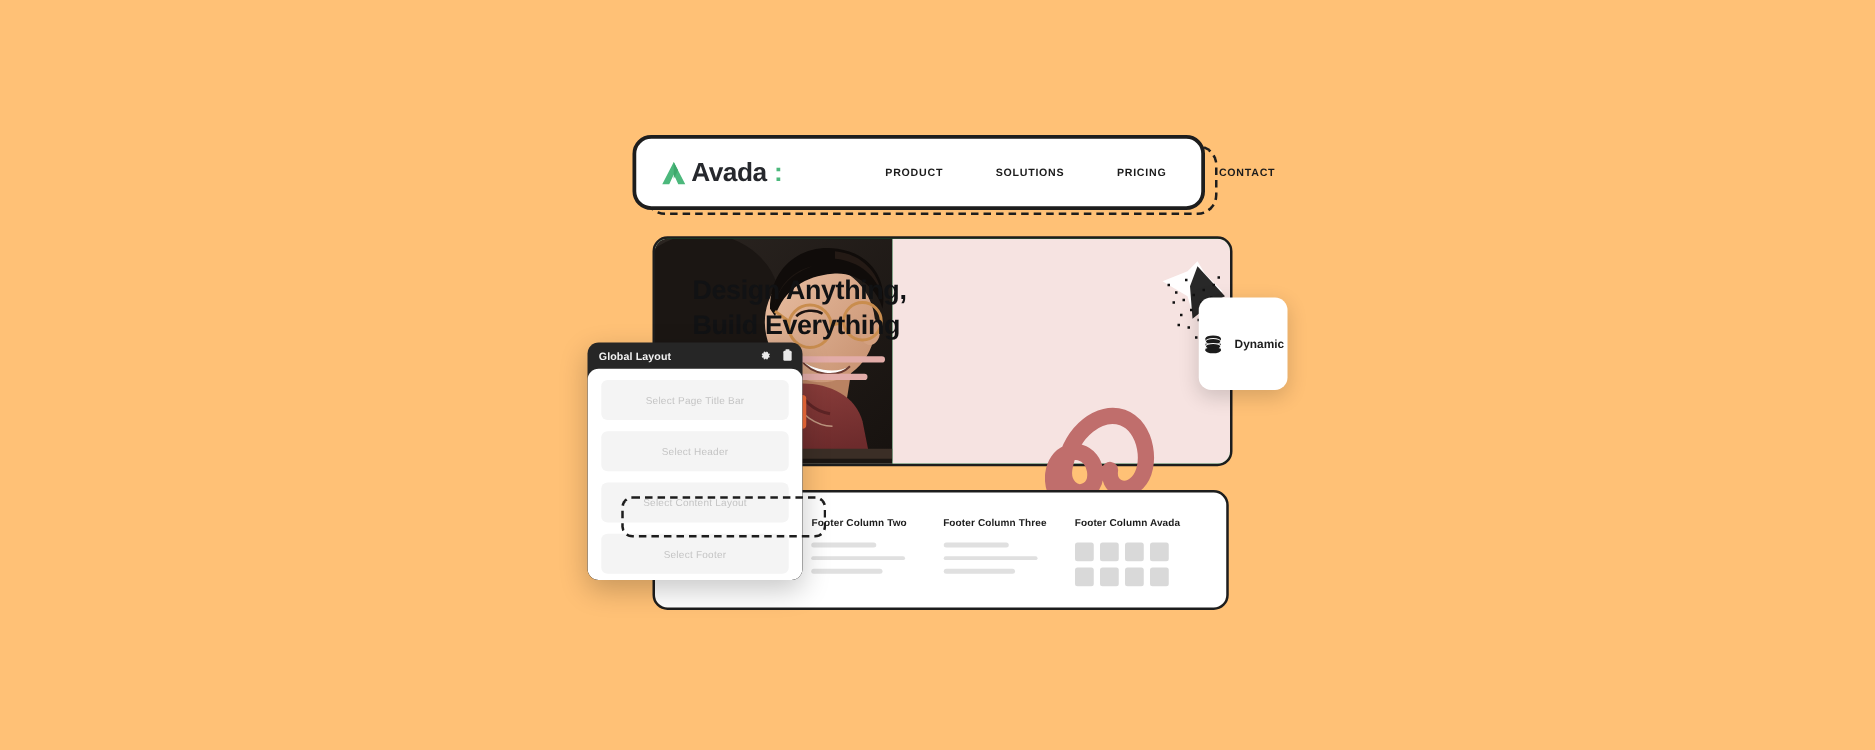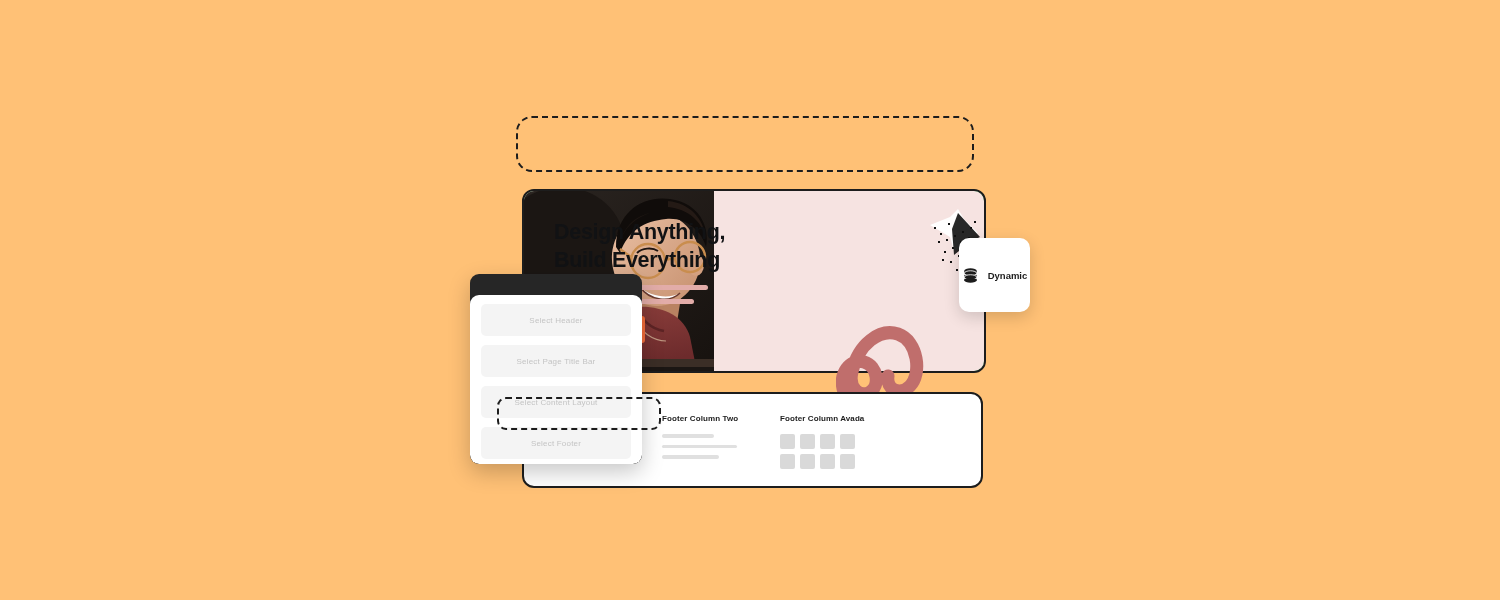--- a/index.html
+++ b/index.html
@@ -260,20 +260,36 @@
     pointer-events: none;
   }
 </style>
 </head>
 <body>
 
 <div id="stage">
 
   <div class="header-dashed"></div>
 
+  <div class="header-card">
+    <div class="logo-wrap">
+      <svg class="logo-mark" viewBox="0 0 20 19">
+        <path d="M10 0.5 L19.2 18.4 L13.6 18.4 L10 10.6 L6.4 18.4 L0.8 18.4 Z" fill="#4cb87c"></path>
+        <path d="M10 0.5 L13.4 7.1 L10 14.0 L10 0.5 Z" fill="#3ea86c"></path>
+      </svg>
+      <span class="logo-text">Avada</span>
+      <span class="logo-colon">:</span>
+    </div>
+    <nav class="nav">
+      <span class="nav-item">PRODUCT</span>
+      <span class="nav-item">SOLUTIONS</span>
+      <span class="nav-item">PRICING</span>
+      <span class="nav-item">CONTACT</span>
+    </nav>
+  </div>
 
   <div class="hero-card">
     <div class="hero-right"></div>
 
     <div class="hero-photo">
       <svg width="190" height="184" viewBox="0 0 190 184">
         <defs>
           <linearGradient id="bgd" x1="0" y1="0" x2="1" y2="1">
             <stop offset="0%" stop-color="#2b2521"></stop>
             <stop offset="100%" stop-color="#17120f"></stop>
@@ -344,42 +360,61 @@
         <div class="fl fl-c"></div>
       </div>
 
       <div class="footer-col">
         <div class="footer-col-title">Footer Column Two</div>
         <div class="fl fl-a"></div>
         <div class="fl fl-b"></div>
         <div class="fl fl-c"></div>
       </div>
 
+      <div class="footer-col">
+        <div class="footer-col-title">Footer Column Three</div>
+        <div class="fl fl-a"></div>
+        <div class="fl fl-b"></div>
+        <div class="fl fl-c"></div>
+      </div>
 
       <div class="footer-col">
         <div class="footer-col-title">Footer Column Avada</div>
         <div class="sq-grid">
           <div class="sq"></div>
           <div class="sq"></div>
           <div class="sq"></div>
           <div class="sq"></div>
           <div class="sq"></div>
           <div class="sq"></div>
           <div class="sq"></div>
           <div class="sq"></div>
         </div>
       </div>
 
     </div>
   </div>
 
   <div class="gl-panel">
+    <div class="gl-head">
+      <span class="gl-title">Global Layout</span>
+      <div class="gl-head-icons">
+        <svg width="9" height="9" viewBox="0 0 16 16">
+          <path fill="#e9e9e9" d="M8 5.2a2.8 2.8 0 100 5.6 2.8 2.8 0 000-5.6zm0 4.2a1.4 1.4 0 110-2.8 1.4 1.4 0 010 2.8z"></path>
+          <path fill="#e9e9e9" d="M14 9.1l-1.2-.5a4.9 4.9 0 000-1.2l1.2-.5-.9-2.2-1.2.5a4.9 4.9 0 00-.9-.9l.5-1.2L9.3 2l-.5 1.2a4.9 4.9 0 00-1.2 0L7.1 2 4.9 2.9l.5 1.2a4.9 4.9 0 00-.9.9L3.3 4.5 2.4 6.7l1.2.5a4.9 4.9 0 000 1.2l-1.2.5.9 2.2 1.2-.5c.27.35.58.66.9.9l-.5 1.2 2.2.9.5-1.2a4.9 4.9 0 001.2 0l.5 1.2 2.2-.9-.5-1.2c.35-.27.66-.58.9-.9l1.2.5.9-2.2z"></path>
+        </svg>
+        <svg width="8" height="10" viewBox="0 0 12 15">
+          <rect x="1" y="2.5" width="10" height="12" rx="1.6" fill="#e9e9e9"></rect>
+          <rect x="3.6" y="0.5" width="4.8" height="2.6" rx="0.8" fill="#e9e9e9"></rect>
+        </svg>
+      </div>
+    </div>
     <div class="gl-body">
+      <div class="gl-slot">Select Page Title Bar</div>
       <div class="gl-slot">Select Header</div>
-      <div class="gl-slot">Select Page Title Bar</div>
       <div class="gl-slot gl-slot-hidden">Select Content Layout</div>
       <div class="gl-slot">Select Footer</div>
     </div>
   </div>
 
   <div class="gcl-dashed"></div>
 
   <svg class="cursor-noise" viewBox="0 0 58 78">
     <g fill="#111111">
       <path d="M2 18 L22 10 L30 2 L36 12 L50 26 L42 30 L52 46 L44 52 L34 38 L26 44 L22 30 Z" fill="#ffffff" opacity="0.95"></path>

